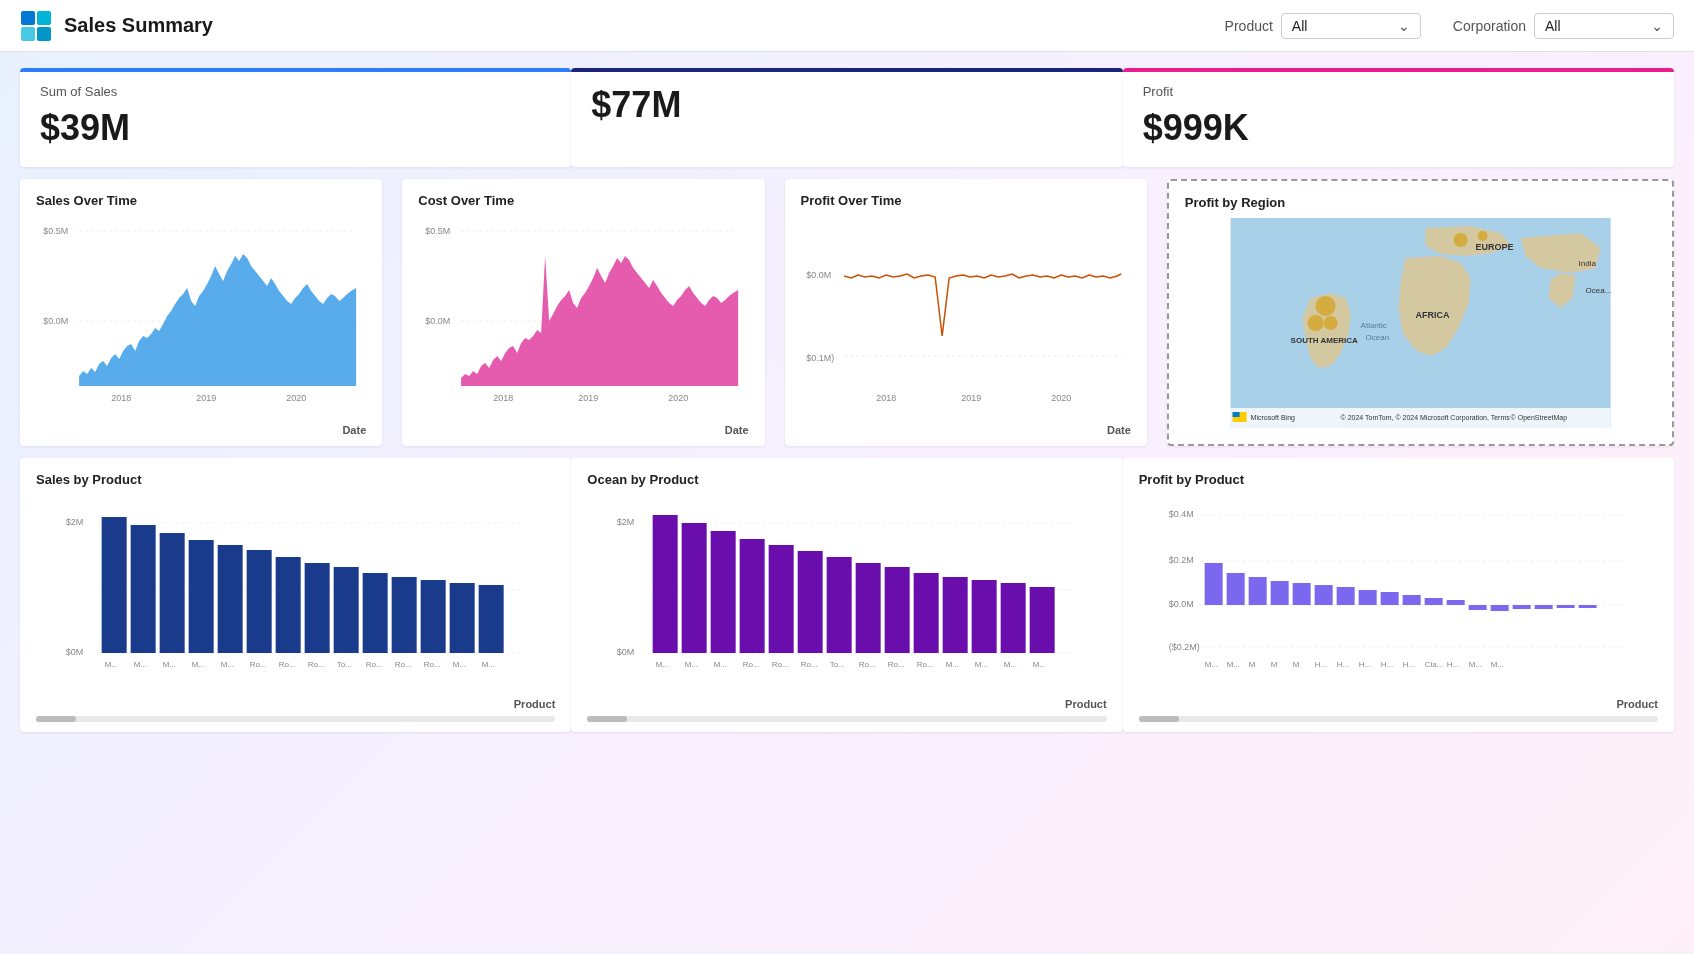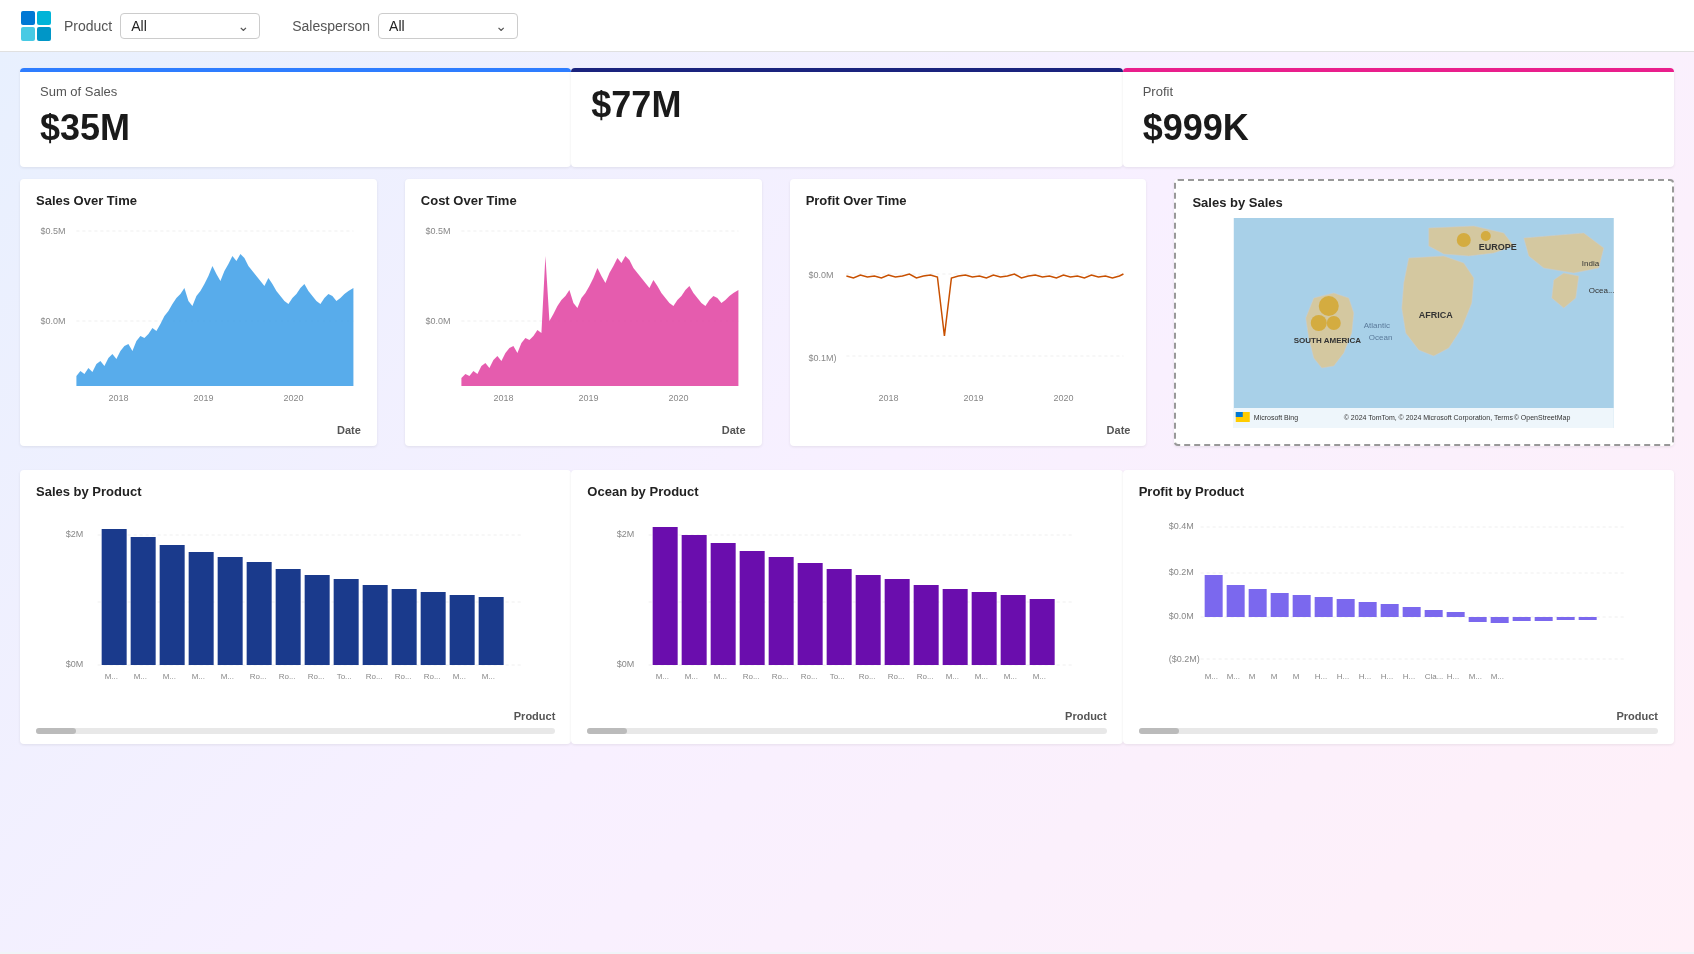--- a/index.html
+++ b/index.html
@@ -97,22 +97,22 @@
     }
     .kpi-value {
       font-size: 36px;
       font-weight: 700;
       color: #1a1a1a;
     }
     
     .charts-row1 {
       display: grid;
       grid-template-columns: 1fr 1fr 1fr 1.4fr;
-      gap: 28px;
-      margin-bottom: 24px;
+      gap: 20px;
+      margin-bottom: 12px;
     }
     .chart-card {
       background: #fff;
       border-radius: 4px;
       padding: 14px 16px 10px;
       box-shadow: 0 1px 3px rgba(0,0,0,0.08);
       position: relative;
     }
     .chart-title {
       font-size: 13px;
@@ -166,44 +166,45 @@
 </head>
 <body>
 
 <div class="header">
   <svg class="header-logo" viewBox="0 0 32 32">
     <rect width="14" height="14" x="1" y="1" fill="#0078d4" rx="2"></rect>
     <rect width="14" height="14" x="17" y="1" fill="#00b4d8" rx="2"></rect>
     <rect width="14" height="14" x="1" y="17" fill="#48cae4" rx="2"></rect>
     <rect width="14" height="14" x="17" y="17" fill="#0096c7" rx="2"></rect>
   </svg>
+  <span class="header-title">Sales Summary</span>
   <div class="header-filters">
     <div class="filter-group">
       <span class="filter-label">Product</span>
       <div class="filter-select">
         <span>All</span>
         <span class="chevron">⌄</span>
       </div>
     </div>
     <div class="filter-group">
-      <span class="filter-label">Salesperson</span>
+      <span class="filter-label">Corporation</span>
       <div class="filter-select">
         <span>All</span>
         <span class="chevron">⌄</span>
       </div>
     </div>
   </div>
 </div>
 
 <div class="main">
 
   <div class="kpi-row">
     <div class="kpi-card blue">
       <div class="kpi-label">Sum of Sales</div>
-      <div class="kpi-value">$35M</div>
+      <div class="kpi-value">$39M</div>
     </div>
     <div class="kpi-card navy">
       <div class="kpi-value">$77M</div>
     </div>
     <div class="kpi-card pink">
       <div class="kpi-label">Profit</div>
       <div class="kpi-value">$999K</div>
     </div>
   </div>
 
@@ -260,21 +261,21 @@
           <polyline points="38,60 45,62 52,59 59,61 66,60 73,62 80,59 87,61 94,60 101,58 108,62 115,60 122,59 129,61 136,120 143,62 150,60 157,59 164,61 171,60 178,62 185,59 192,61 199,60 206,58 213,62 220,60 227,59 234,61 241,60 248,62 255,59 262,61 269,60 276,62 283,59 290,61 297,60 304,62 311,60 315,58" fill="none" stroke="#c85000" stroke-width="1.5"></polyline>
           <text x="70" y="185" font-size="9" fill="#888">2018</text>
           <text x="155" y="185" font-size="9" fill="#888">2019</text>
           <text x="245" y="185" font-size="9" fill="#888">2020</text>
         </svg>
       </div>
       <div class="axis-label">Date</div>
     </div>
 
     <div class="chart-card map-card">
-      <div class="chart-title">Sales by Sales</div>
+      <div class="chart-title">Profit by Region</div>
       <div class="chart-area">
         <svg width="100%" height="210" viewBox="0 0 380 210">
 
           <rect x="0" y="0" width="380" height="210" fill="#a8d0e8"></rect>
 
           <path d="M80,80 L100,75 L115,80 L120,95 L118,115 L110,135 L100,148 L88,150 L80,140 L75,120 L72,100 Z" fill="#d4c8a0" stroke="#ccc" stroke-width="0.5"></path>
 
           <path d="M175,40 L210,38 L230,45 L240,60 L238,85 L228,110 L215,130 L200,138 L185,132 L172,115 L168,90 L170,65 Z" fill="#d4c8a0" stroke="#ccc" stroke-width="0.5"></path>
 
           <path d="M195,10 L240,8 L270,15 L280,28 L260,35 L235,38 L210,36 L195,28 Z" fill="#d4c8a0" stroke="#ccc" stroke-width="0.5"></path>

